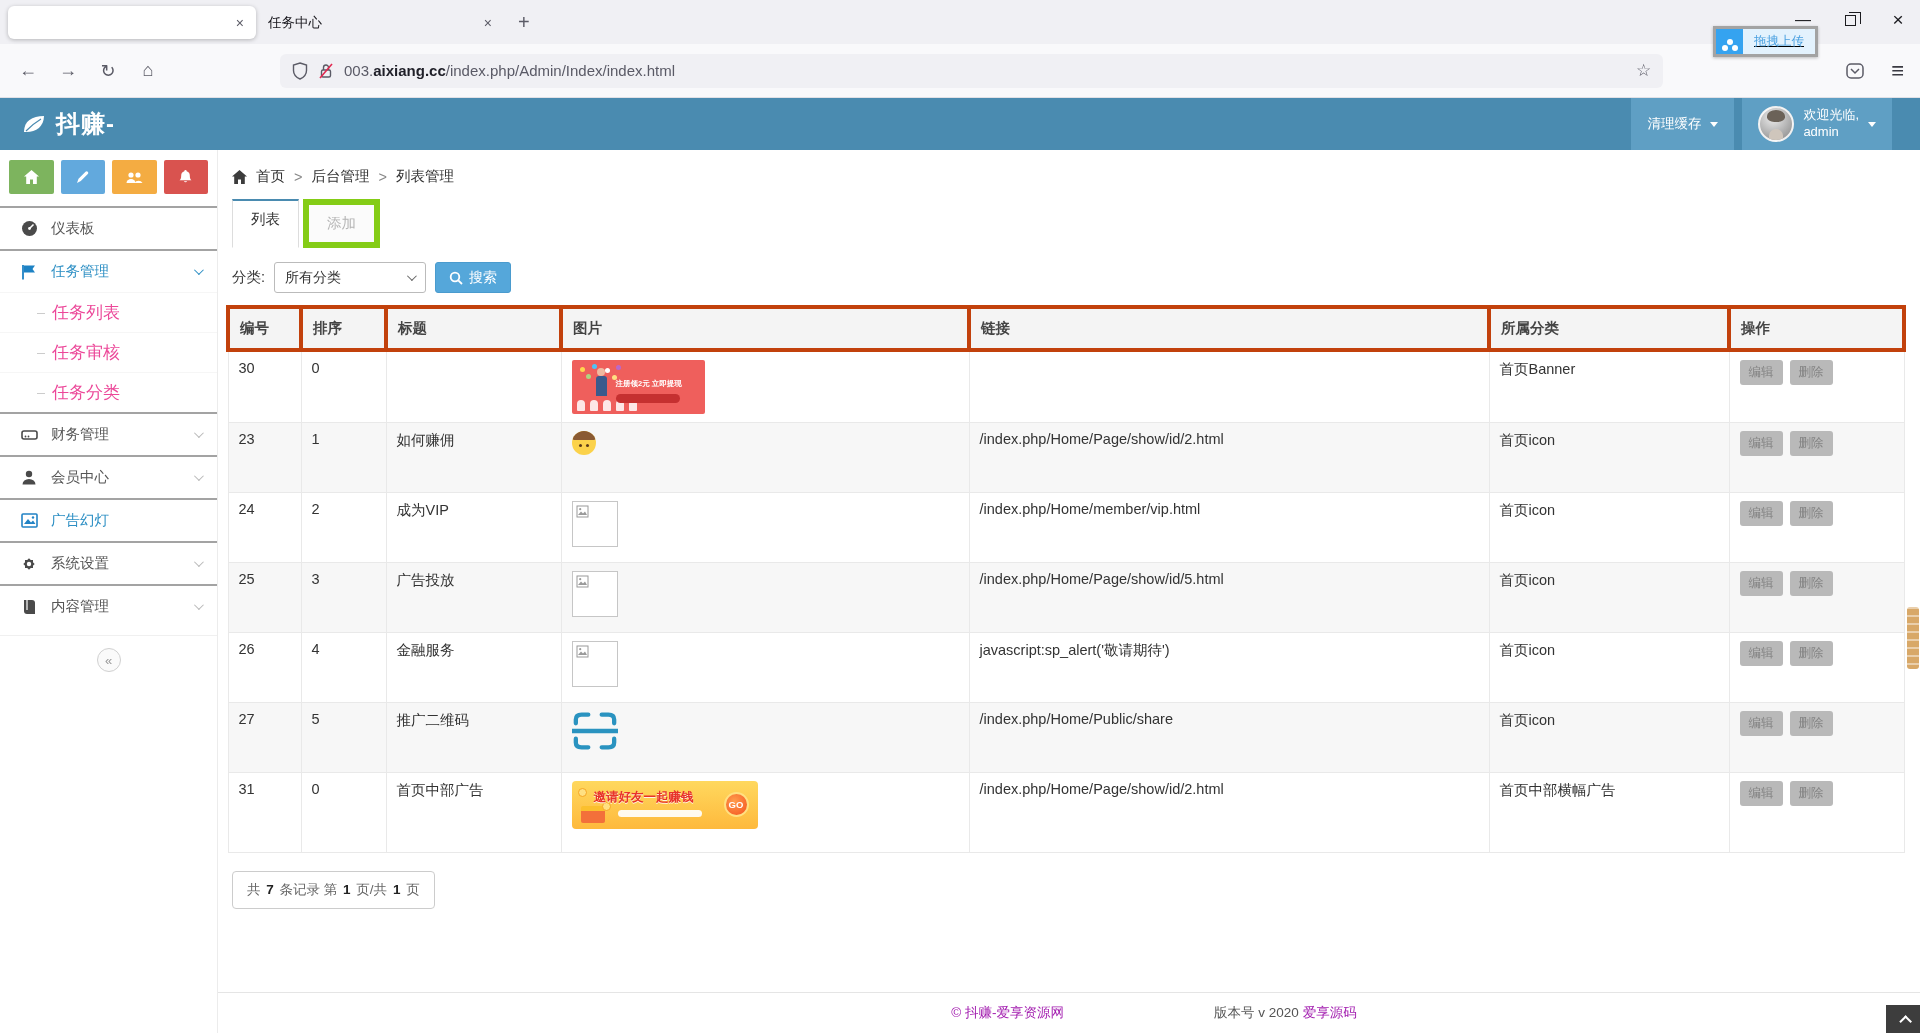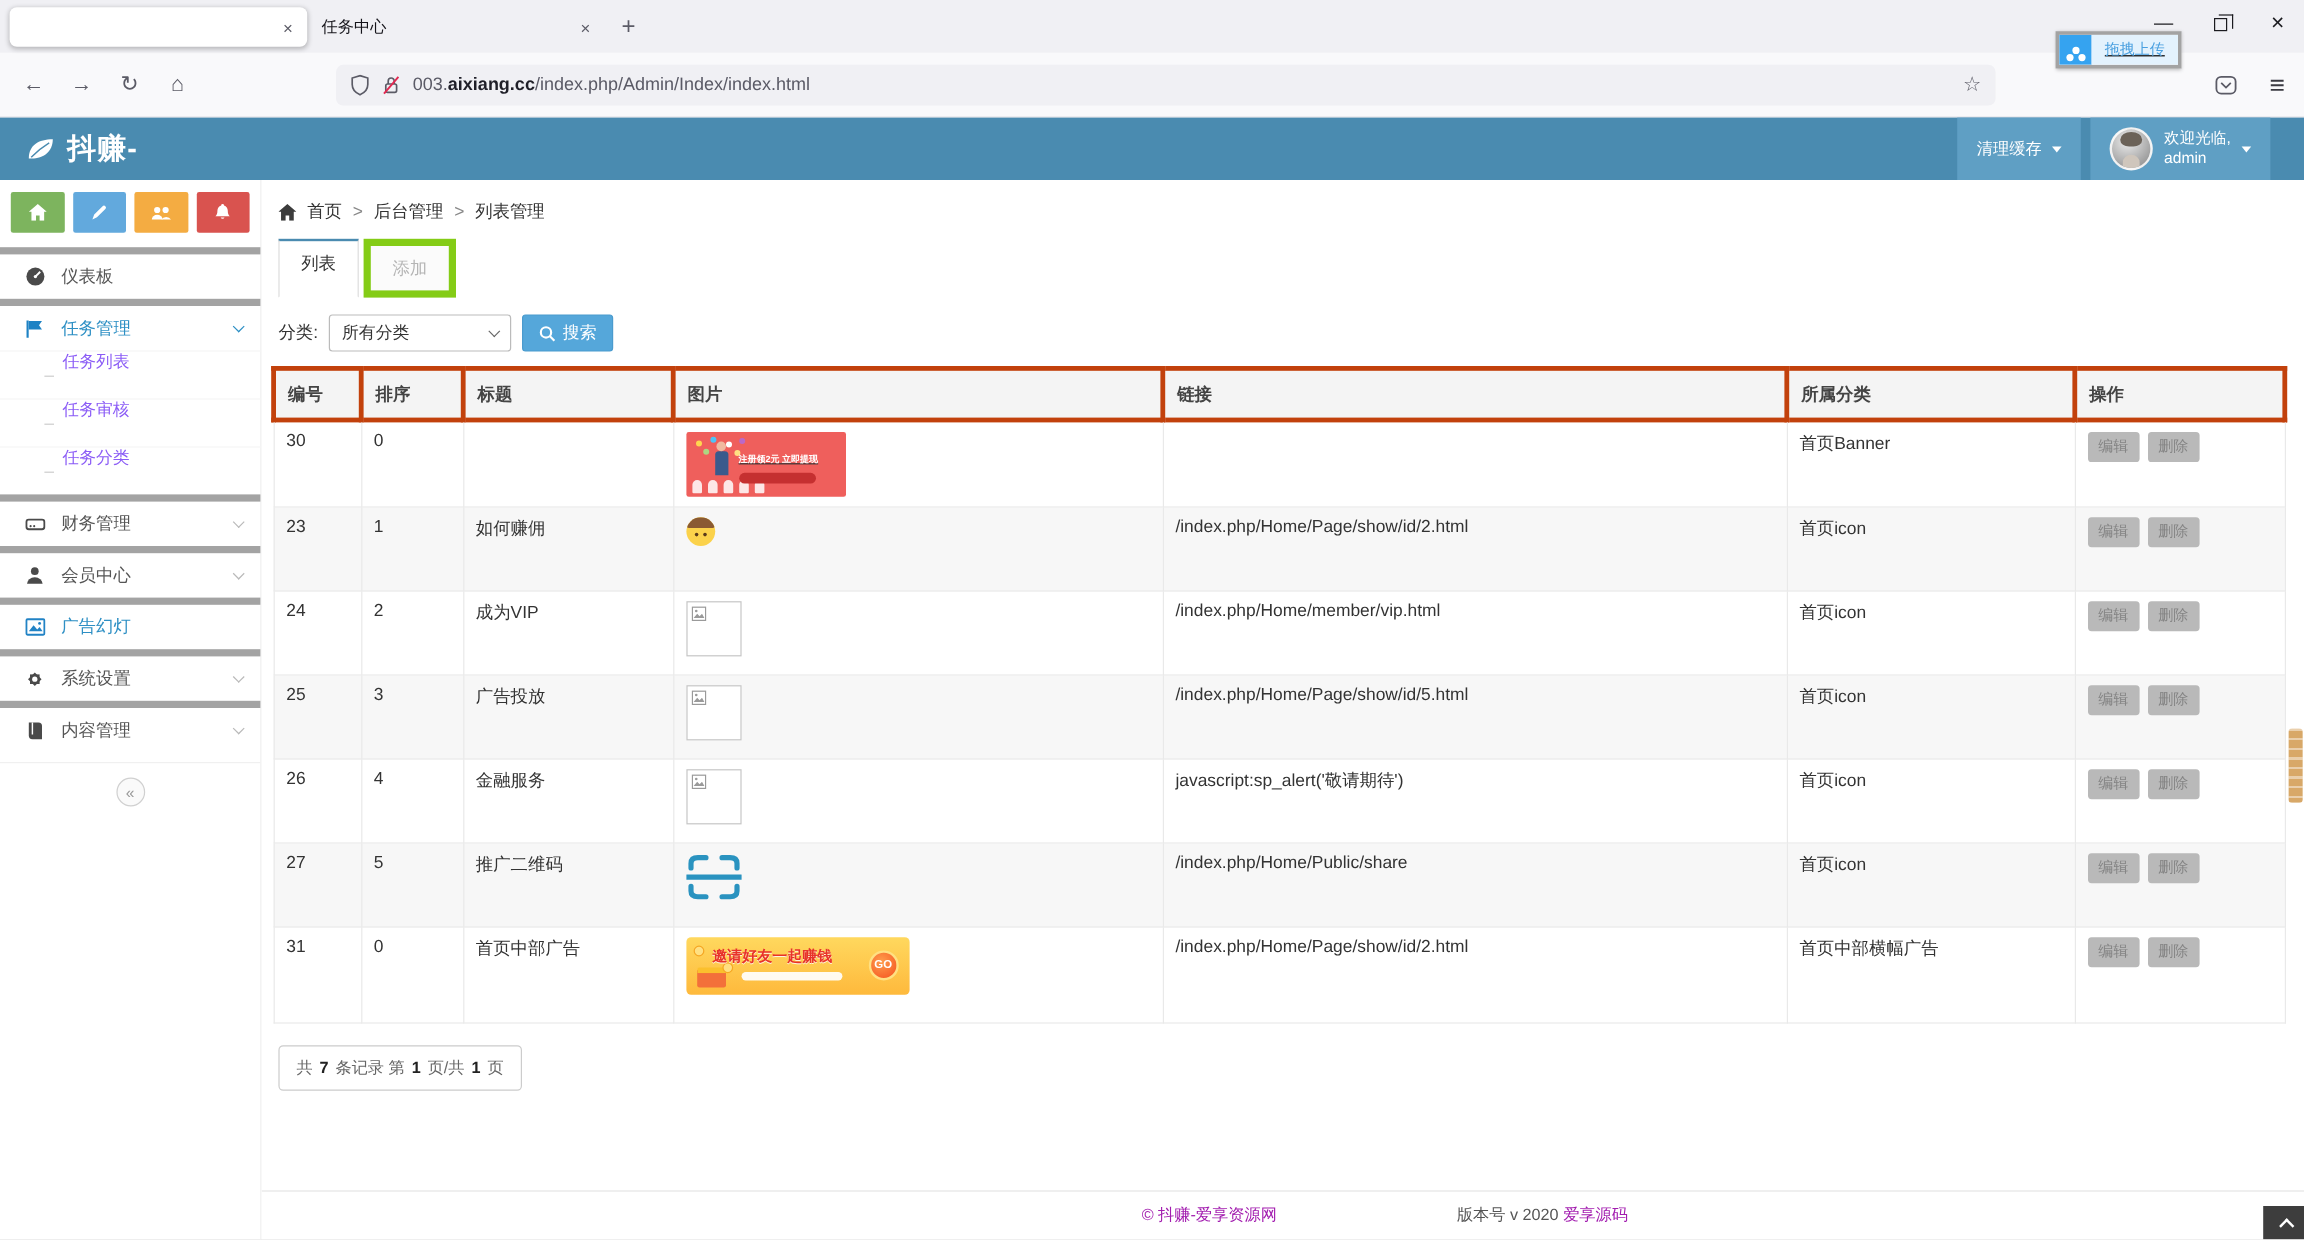--- a/index.html
+++ b/index.html
@@ -49,26 +49,26 @@
   .avatar::after { content: ''; position: absolute; bottom: -2px; left: 9px; right: 9px; height: 13px; border-radius: 50% 50% 0 0; background: #cfc6bc; }
   .welcome { font-size: 13px; line-height: 1.3; }
 
   
   .workspace { display: flex; height: 883px; }
   .sidebar { width: 218px; background: #fff; border-right: 1px solid #ececec; display: flex; flex-direction: column; }
   .quick-btns { display: flex; gap: 7px; padding: 10px 9px 12px; }
   .qbtn { width: 46px; height: 34px; border-radius: 2px; display: flex; align-items: center; justify-content: center; cursor: pointer; }
   .qb-home { background: #7db45e; } .qb-pencil { background: #62a9dd; } .qb-users { background: #f4ac42; } .qb-bell { background: #d9534f; }
 
-  .menu-item { height: 43px; display: flex; align-items: center; padding: 0 16px 0 18px; border-top: 6px solid #a3a3a3; font-size: 14.5px; color: #555; cursor: pointer; position: relative; text-align: right; }
+  .menu-item { height: 43px; display: flex; align-items: center; padding: 0 16px 0 18px; border-top: 2px solid #a3a3a3; font-size: 14.5px; color: #555; cursor: pointer; position: relative; text-align: right; }
   .menu-item.blue { color: #2d8fc4; }
   .mi-icon { width: 22px; margin-right: 11px; display: flex; justify-content: center; align-items: center; }
   .chev { margin-left: auto; width: 7px; height: 7px; border-right: 1.8px solid #b9b9b9; border-bottom: 1.8px solid #b9b9b9; transform: rotate(45deg) translateY(-2px); }
   .menu-item.blue .chev { border-color: #2d8fc4; }
-  .submenu-item { height: 40px; display: flex; align-items: flex-start; padding: 0 16px 0 52px; font-size: 14px; color: #8b5cf6; border-top: 1px solid #f6f6f6; cursor: pointer; position: relative; }
+  .submenu-item { height: 40px; display: flex; align-items: center; padding: 0 16px 0 52px; font-size: 17px; color: #ec4899; border-top: 1px solid #f6f6f6; cursor: pointer; position: relative; }
   .submenu-item::before { content: ''; position: absolute; left: 37px; top: 50%; width: 8px; height: 1px; background: #ccc; }
   .collapse-row { margin-top: 8px; border-top: 1px solid #f0f0f0; padding: 12px 0; display: flex; justify-content: center; }
   .collapse-btn { width: 24px; height: 24px; border-radius: 50%; border: 1px solid #d0d0d0; background: #fafafa; color: #999; font-size: 13px; display: flex; align-items: center; justify-content: center; cursor: pointer; }
 
   
   .main { position: relative; flex: 1; background: #fff; padding: 0 14px 0 8px; overflow: hidden; }
   .breadcrumb { display: flex; align-items: center; gap: 9px; color: #333; font-size: 14.5px; padding: 17px 0 13px 6px; }
   .bc-sep { color: #888; }
   .ctabs { display: flex; gap: 4px; margin-left: 6px; }
   .ctab { min-width: 64px; padding: 9px 18px; font-size: 14.5px; text-align: center; cursor: pointer; }
@@ -93,21 +93,21 @@
   .br-man::before { content: ''; position: absolute; top: -8px; left: 1.5px; width: 8px; height: 8px; border-radius: 50%; background: #f0b9a0; }
   .br-dots i { position: absolute; width: 5px; height: 5px; border-radius: 50%; }
   .br-dots i:nth-child(1){ left: 8px; top: 7px; background: #ffd54f; }
   .br-dots i:nth-child(2){ left: 20px; top: 4px; background: #4fc3f7; }
   .br-dots i:nth-child(3){ left: 33px; top: 8px; background: #fff; }
   .br-dots i:nth-child(4){ left: 44px; top: 5px; background: #ba68c8; }
   .br-dots i:nth-child(5){ left: 14px; top: 14px; background: #aed581; }
   .br-dots i:nth-child(6){ left: 40px; top: 15px; background: #ffe082; }
   .br-crowd { position: absolute; left: 5px; bottom: 3px; display: flex; gap: 5px; }
   .br-crowd i { width: 8px; height: 11px; background: rgba(255,255,255,.85); border-radius: 4px 4px 1px 1px; }
-  .br-texts { position: absolute; left: 44px; top: 13px; width: 70px; text-decoration: underline; }
+  .br-texts { position: absolute; left: 44px; top: 13px; width: 70px; }
   .br-line1 { font-size: 7.5px; color: #fff; font-weight: bold; white-space: nowrap; }
   .br-pill { width: 64px; height: 9px; background: #c53030; border-radius: 5px; margin-top: 5px; }
 
   .icon-girl { width: 24px; height: 24px; border-radius: 50%; background: #fbd24b; position: relative; overflow: hidden; }
   .icon-girl::before { content: ''; position: absolute; top: 0; left: 0; right: 0; height: 9px; background: #8a5a33; border-radius: 12px 12px 4px 4px; }
   .icon-girl::after { content: ''; position: absolute; top: 13px; left: 7px; width: 3px; height: 3px; border-radius: 50%; background: #5a3a1a; box-shadow: 7px 0 0 #5a3a1a; }
 
   .img-ph { width: 46px; height: 46px; background: #fff; border: 1px solid #c6c6c6; padding: 3px; }
 
   .banner-yellow { width: 186px; height: 48px; background: linear-gradient(180deg, #ffd85e, #feb93c); border-radius: 4px; position: relative; overflow: hidden; }

